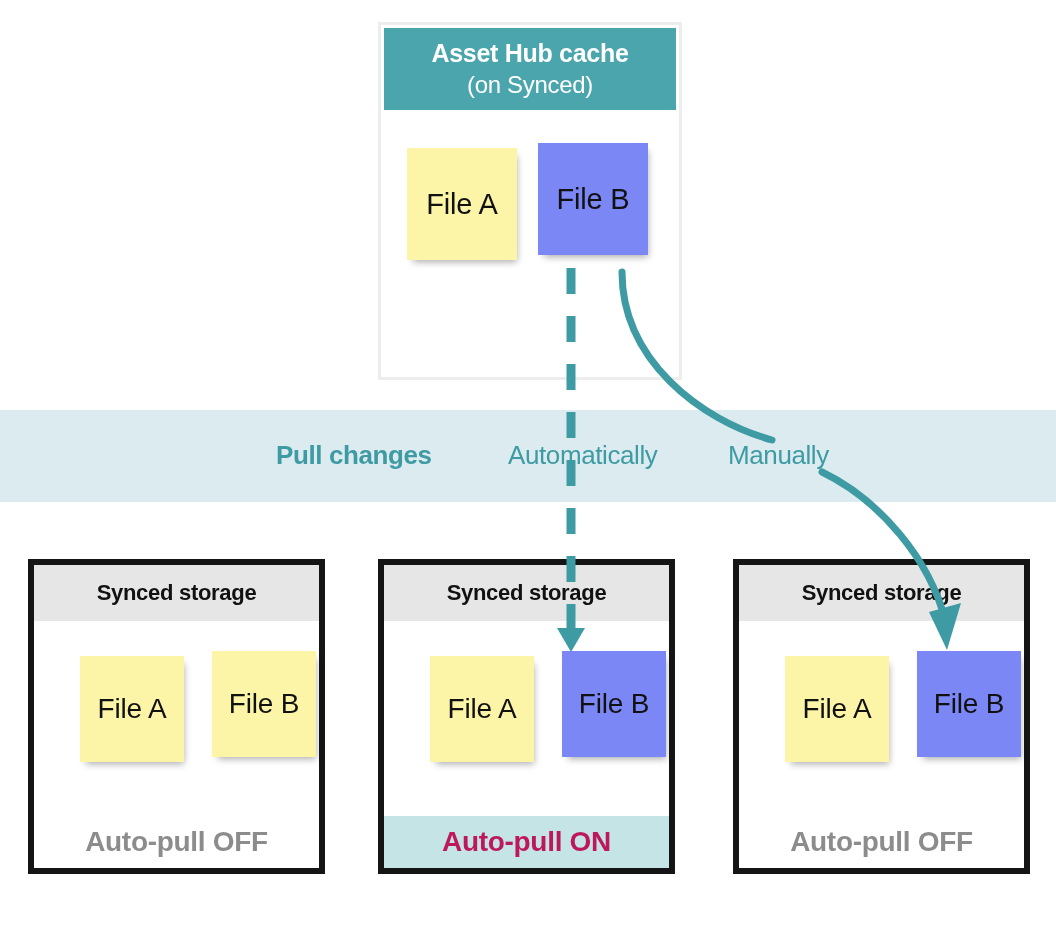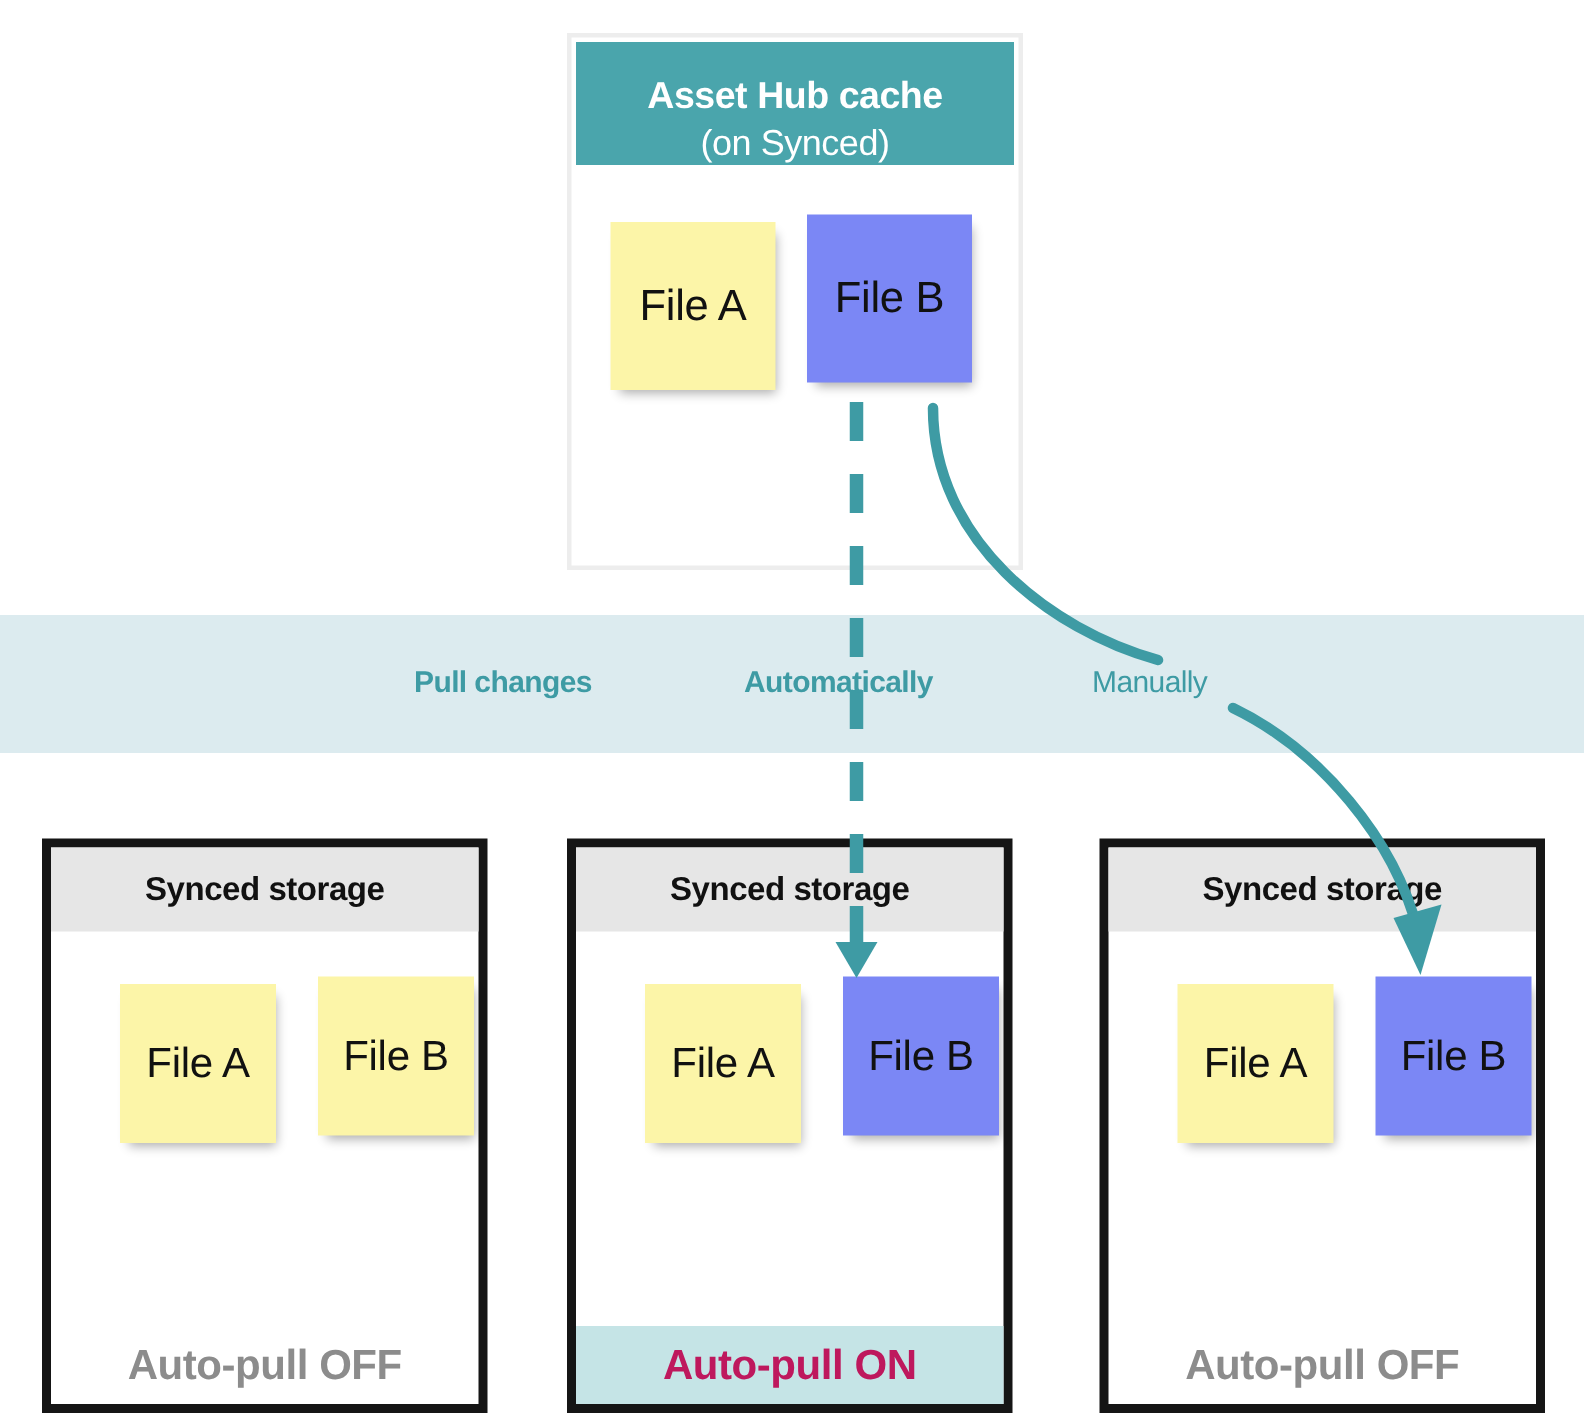--- a/index.html
+++ b/index.html
@@ -48,21 +48,21 @@
   #asset-hub-header {
     position: absolute;
     left: 3px;
     top: 3px;
     width: 292px;
     height: 82px;
     background: #4AA5AC;
     color: #ffffff;
     text-align: center;
     box-sizing: border-box;
-    padding-top: 20px;
+    padding-top: 9px;
   }
   #asset-hub-header .line1 {
     font-size: 25px;
     font-weight: bold;
     line-height: 32px;
     letter-spacing: -0.3px;
   }
   #asset-hub-header .line2 {
     font-size: 24px;
     font-weight: 400;
@@ -78,35 +78,35 @@
     width: 1056px;
     height: 92px;
     background: #DCEBEF;
     z-index: 1;
   }
   .band-label {
     position: absolute;
     color: #3E9BA4;
     white-space: nowrap;
     top: 437px;
-    font-size: 20px;
+    font-size: 26px;
     line-height: 36px;
     letter-spacing: -0.4px;
     z-index: 6;
   }
   #label-pull-changes { left: 276px; font-weight: bold; }
-  #label-automatically { left: 496px; font-weight: 700; }
+  #label-automatically { left: 508px; font-weight: 400; }
   #label-manually { left: 728px; font-weight: 400; }
 
   
   .storage-box {
     position: absolute;
     top: 559px;
     width: 297px;
-    height: 383px;
+    height: 315px;
     background: #ffffff;
     border: 6px solid #151515;
     box-sizing: border-box;
     z-index: 2;
   }
   #storage-box-left   { left: 28px;  }
   #storage-box-middle { left: 378px; }
   #storage-box-right  { left: 733px; }
 
   .storage-header {

